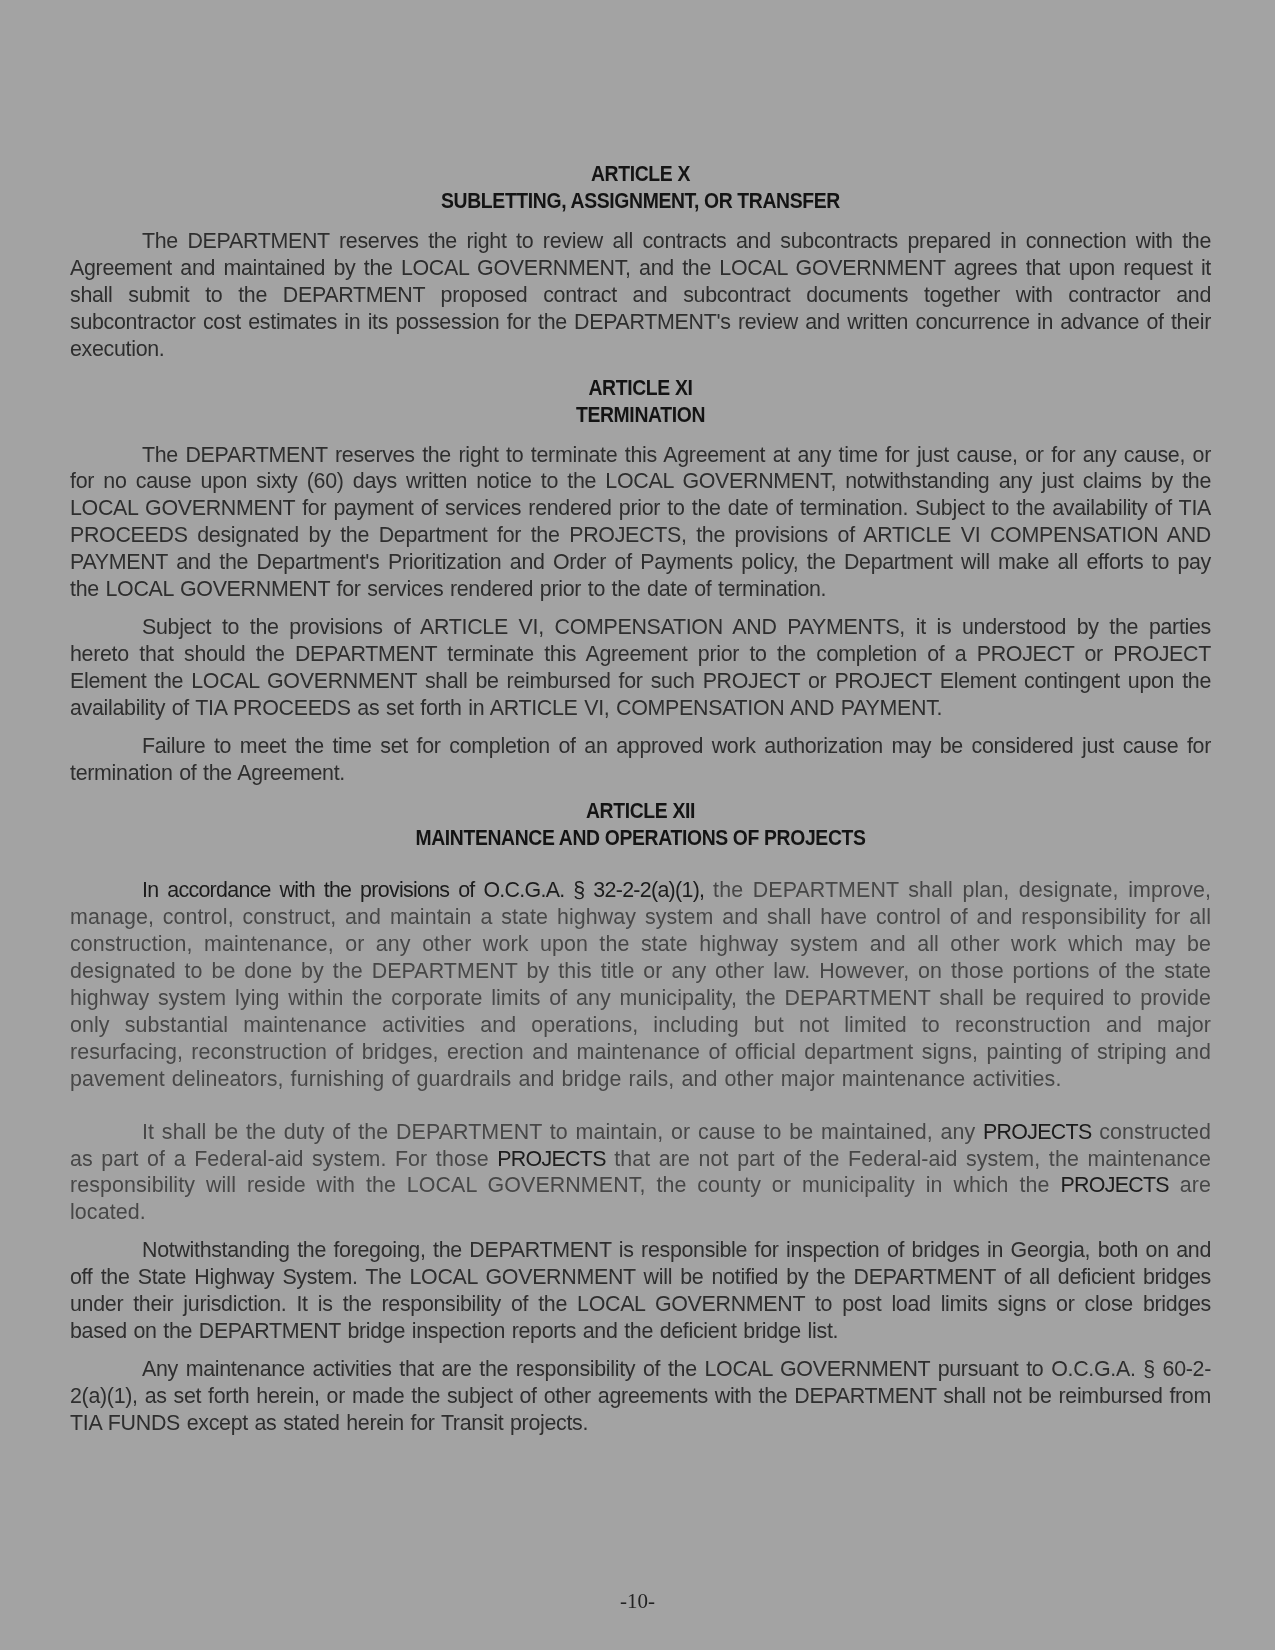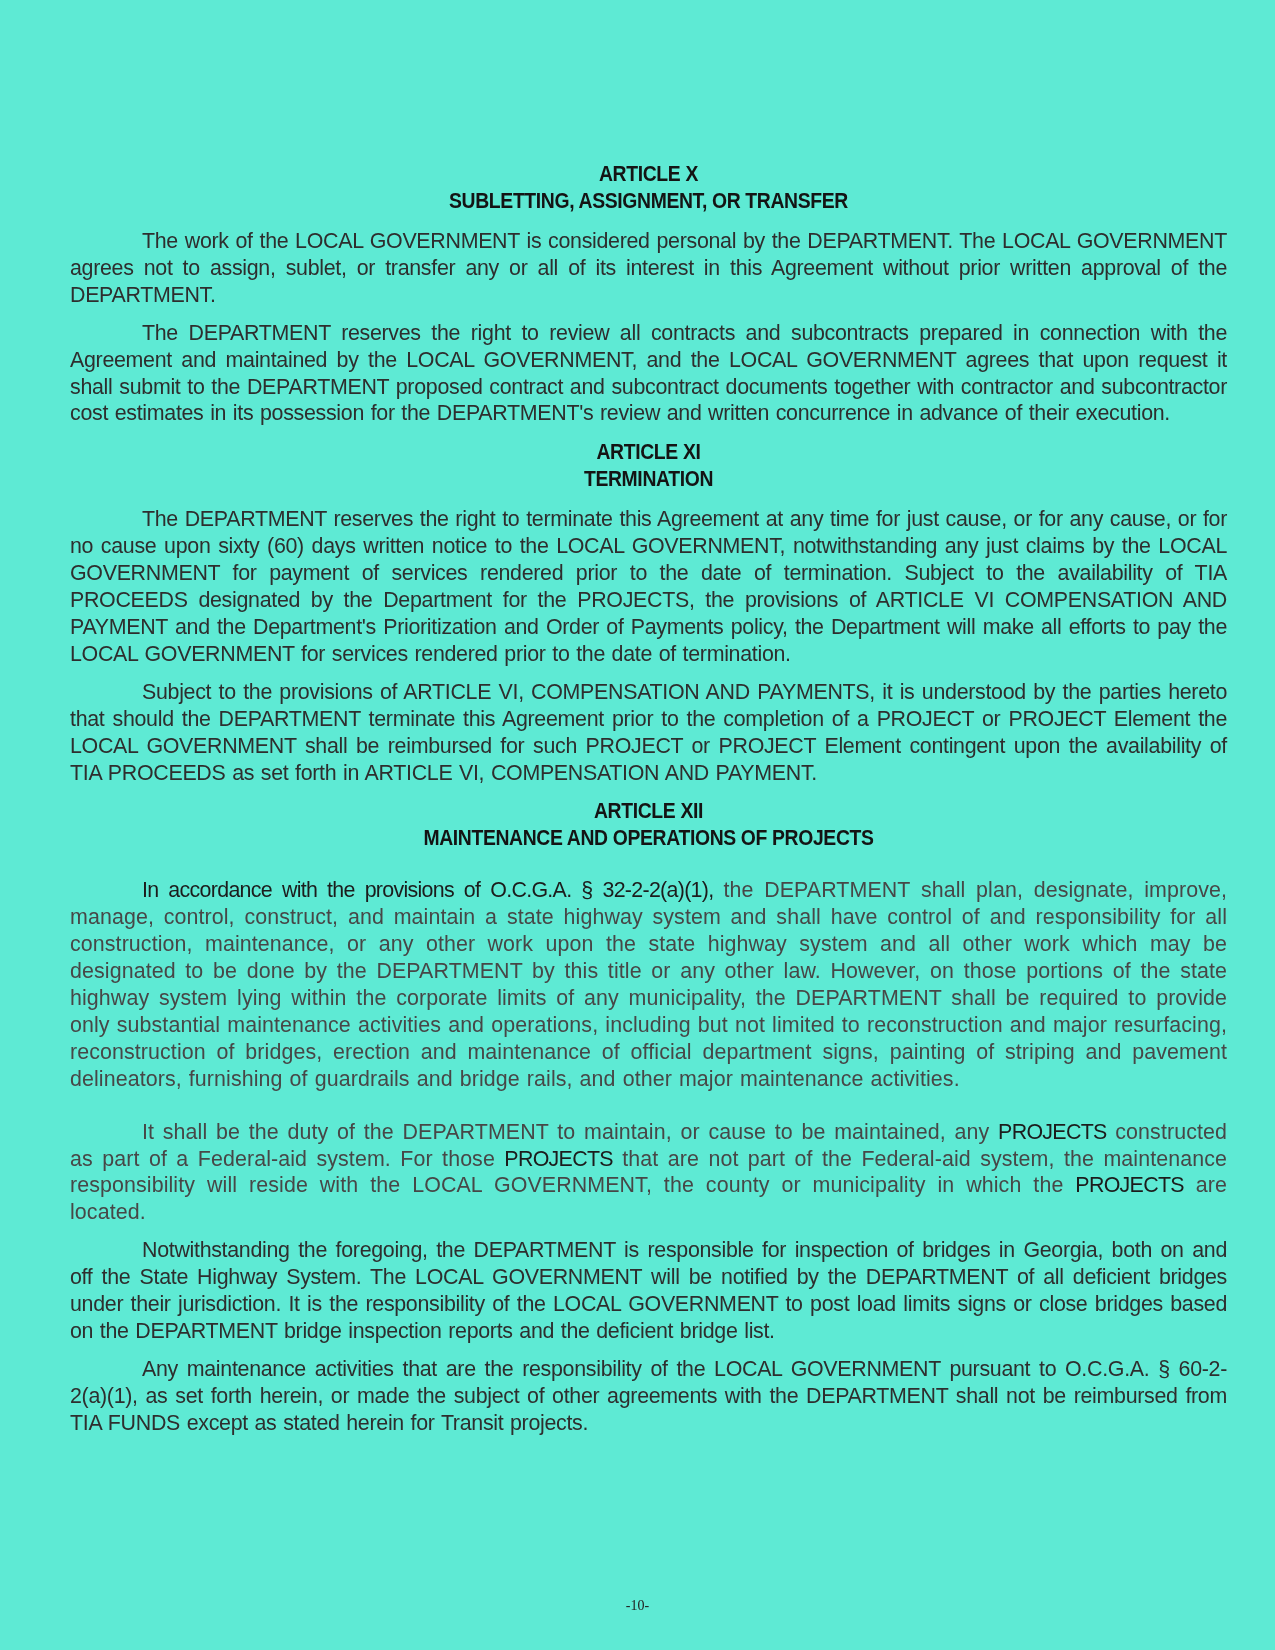--- a/index.html
+++ b/index.html
@@ -11,22 +11,22 @@
     width: 1275px;
     height: 1650px;
     position: relative;
     font-family: "Liberation Sans", sans-serif;
     overflow: hidden;
   }
   .page {
     position: absolute;
     inset: 0;
     box-sizing: border-box;
-    padding: 160px 48px 0 70px;
-    background: #5eead4;
+    padding: 160px 64px 0 70px;
+    background: #a3a3a3;
   }
   .heading {
     margin: 0 0 14px 0;
     text-align: center;
     font-weight: bold;
     font-size: 22px;
     line-height: 27px;
     color: #141414;
     letter-spacing: -0.4px;
     transform: scaleX(0.88);
@@ -44,45 +44,45 @@
   .dark  { color: #2e2e2e; letter-spacing: -0.3px; }
   .light { color: #474747; letter-spacing: 0.1px; margin-top: 26px; }
   .emph  { color: #1c1c1c; letter-spacing: -0.7px; }
   .footer {
     position: absolute;
     left: 0;
     right: 0;
     bottom: 36px;
     text-align: center;
     font-family: "Liberation Serif", serif;
-    font-size: 14px;
+    font-size: 21px;
     color: #222222;
   }
 </style>
 </head>
 <body>
 
 <div class="page">
 
   <section>
     <h2 class="heading">
       <span class="hline">ARTICLE X</span>
       <span class="hline">SUBLETTING, ASSIGNMENT, OR TRANSFER</span>
     </h2>
-    <p class="para dark">The work of the LOCAL GOVERNMENT is considered personal by the DEPARTMENT.  The LOCAL GOVERNMENT agrees not to assign, sublet, or transfer any or all of its interest in this Agreement without prior written approval of the DEPARTMENT.</p>
     <p class="para dark">The DEPARTMENT reserves the right to review all contracts and subcontracts prepared in connection with the Agreement and maintained by the LOCAL GOVERNMENT, and the LOCAL GOVERNMENT agrees that upon request it shall submit to the DEPARTMENT proposed contract and subcontract documents together with contractor and subcontractor cost estimates in its possession for the DEPARTMENT's review and written concurrence in advance of their execution.</p>
   </section>
 
   <section>
     <h2 class="heading">
       <span class="hline">ARTICLE XI</span>
       <span class="hline">TERMINATION</span>
     </h2>
     <p class="para dark">The DEPARTMENT reserves the right to terminate this Agreement at any time for just cause, or for any cause, or for no cause upon sixty (60) days written notice to the LOCAL GOVERNMENT, notwithstanding any just claims by the LOCAL GOVERNMENT for payment of services rendered prior to the date of termination.  Subject to the availability of TIA PROCEEDS designated by the Department for the PROJECTS, the provisions of ARTICLE VI COMPENSATION AND PAYMENT and the Department's Prioritization and Order of Payments policy, the Department will make all efforts to pay the LOCAL GOVERNMENT for services rendered prior to the date of termination.</p>
     <p class="para dark">Subject to the provisions of ARTICLE VI, COMPENSATION AND PAYMENTS, it is understood by the parties hereto that should the DEPARTMENT terminate this Agreement prior to the completion of a PROJECT or PROJECT Element the LOCAL GOVERNMENT shall be reimbursed for such PROJECT or PROJECT Element contingent upon the availability of TIA PROCEEDS as set forth in ARTICLE VI, COMPENSATION AND PAYMENT.</p>
+    <p class="para dark">Failure to meet the time set for completion of an approved work authorization may be considered just cause for termination of the Agreement.</p>
   </section>
 
   <section>
     <h2 class="heading">
       <span class="hline">ARTICLE XII</span>
       <span class="hline">MAINTENANCE AND OPERATIONS OF PROJECTS</span>
     </h2>
 
     <p class="para light"><span class="emph">In accordance with the provisions of O.C.G.A. § 32-2-2(a)(1), </span><span>the DEPARTMENT shall plan, designate, improve, manage, control, construct, and maintain a state highway system and shall have control of and responsibility for all construction, maintenance, or any other work upon the state highway system and all other work which may be designated to be done by the DEPARTMENT by this title or any other law.  However, on those portions of the state highway system lying within the corporate limits of any municipality, the DEPARTMENT shall be required to provide only substantial maintenance activities and operations, including but not limited to reconstruction and major resurfacing, reconstruction of bridges, erection and maintenance of official department signs, painting of striping and pavement delineators, furnishing of guardrails and bridge rails, and other major maintenance activities.</span></p>
 

